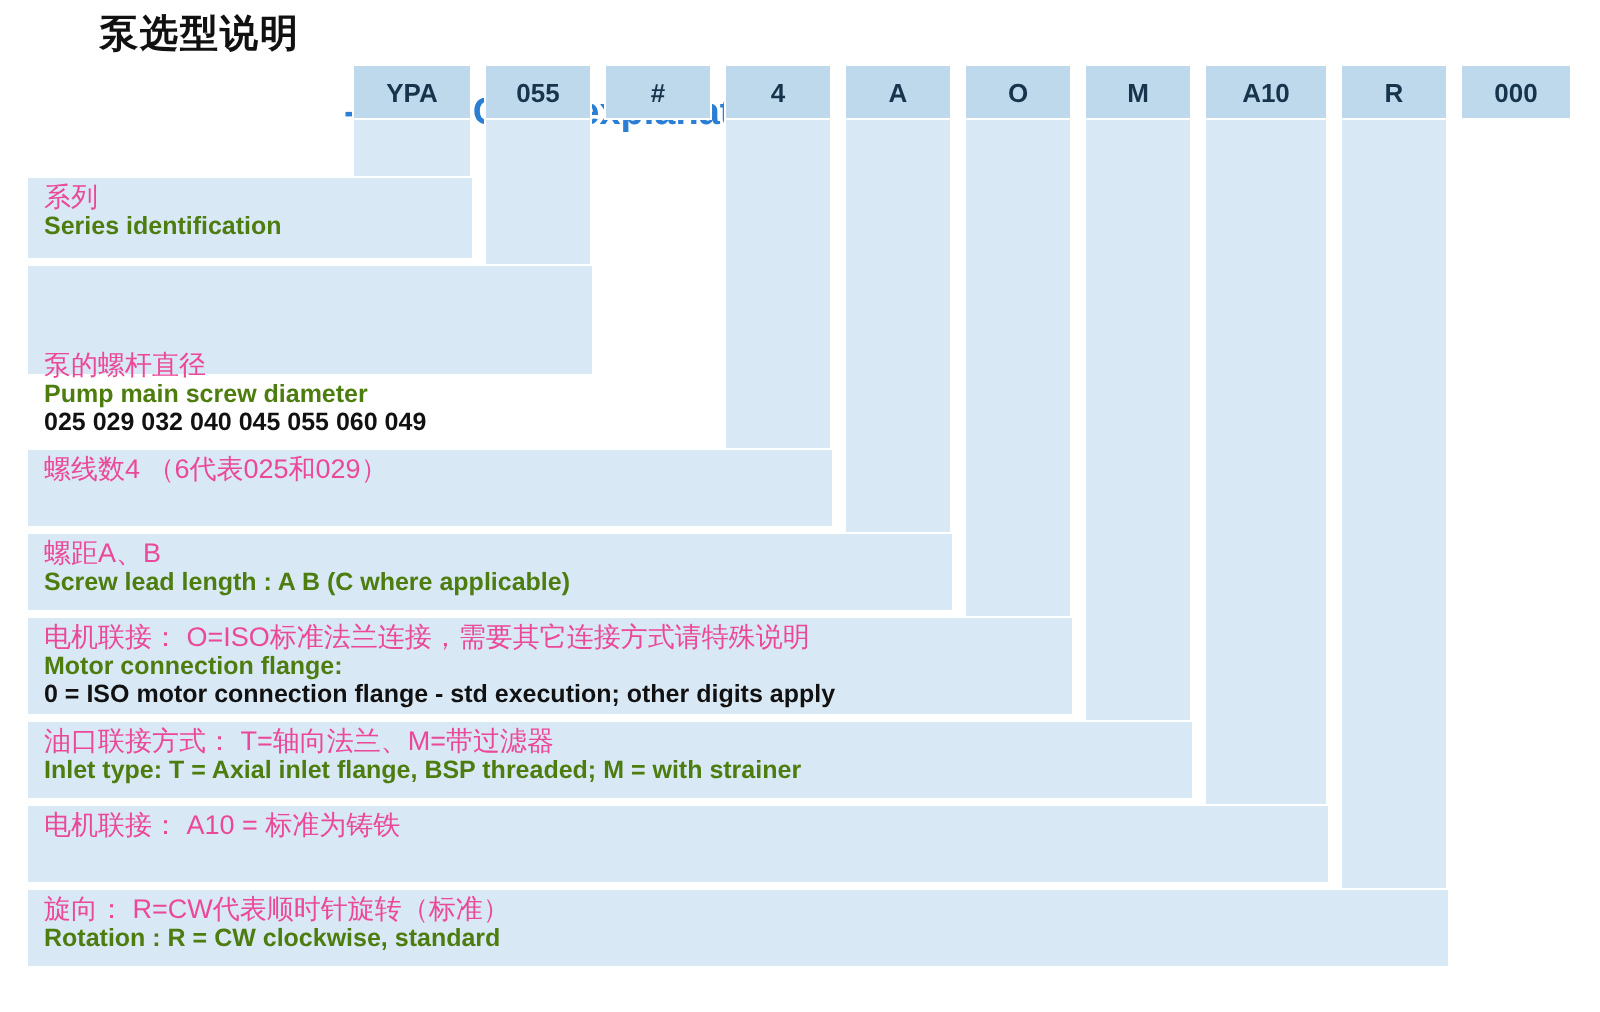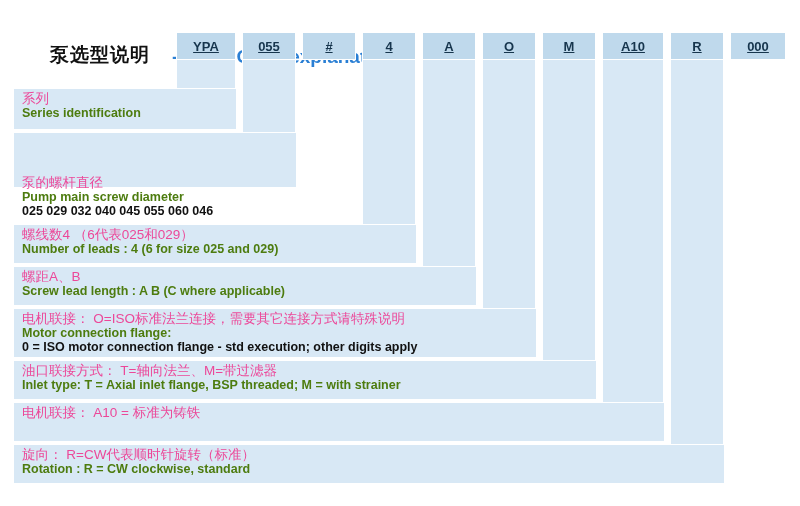--- a/index.html
+++ b/index.html
@@ -6,21 +6,21 @@
   body{
     width:800px;height:506px;
     background:#ffffff;
     font-family:"Liberation Sans","DejaVu Sans",sans-serif;
     position:relative;
     overflow:hidden;
   }
   .title-row{
     position:absolute;
     left:50px;top:4px;
-    display:flex;align-items:flex-end;gap:22px;
+    display:flex;align-items:flex-start;gap:22px;
     white-space:nowrap;
   }
   .title-cn{
     font-size:19px;font-weight:bold;color:#111;
     letter-spacing:1px;
   }
   .title-en{
     font-size:19px;font-weight:bold;color:#2a7fd4;
     letter-spacing:0px;
     margin-top:42px;
@@ -33,21 +33,21 @@
   
   .code-row{
     position:absolute;left:0;top:0;height:28px;width:772px;
   }
   .code-box{
     position:absolute;top:0;height:28px;
     background:#bfd9ec;
     border:1px solid #ffffff;
     box-sizing:border-box;
     display:flex;align-items:center;justify-content:center;
-    font-size:13px;font-weight:bold;color:#16354d;text-decoration:underline;
+    font-size:13px;font-weight:bold;color:#16354d;
   }
   
   .stem{
     position:absolute;
     background:#d8e8f5;
     border-left:1px solid #ffffff;
     border-right:1px solid #ffffff;
     box-sizing:border-box;
   }
   
@@ -115,27 +115,26 @@
       <div class="band" style="left: 0px; top: 56px; height: 42px; width: 222px;"></div>
       <div class="band-text" style="top: 59px;">
         <div class="t-cn">系列</div>
         <div class="t-en">Series identification</div>
       </div>
       <div class="stem" style="left: 228px; width: 54px; top: 28px; height: 72px;"></div>
       <div class="band" style="left: 0px; top: 100px; height: 56px; width: 282px;"></div>
       <div class="band-text" style="top: 103px; margin-top: 40px;">
         <div class="t-cn">泵的螺杆直径</div>
         <div class="t-en">Pump main screw diameter</div>
-        <div class="t-en2">025 029 032 040 045 055 060 046</div>
+        <div class="t-en2">025 029 032 040 045 055 060 049</div>
       </div>
       <div class="stem" style="left: 348px; width: 54px; top: 28px; height: 164px;"></div>
       <div class="band" style="left: 0px; top: 192px; height: 40px; width: 402px;"></div>
       <div class="band-text" style="top: 195px;">
         <div class="t-cn">螺线数4 （6代表025和029）</div>
-        <div class="t-en">Number of leads : 4 (6 for size 025 and 029)</div>
       </div>
       <div class="stem" style="left: 408px; width: 54px; top: 28px; height: 206px;"></div>
       <div class="band" style="left: 0px; top: 234px; height: 40px; width: 462px;"></div>
       <div class="band-text" style="top: 237px;">
         <div class="t-cn">螺距A、B</div>
         <div class="t-en">Screw lead length : A B (C where applicable)</div>
       </div>
       <div class="stem" style="left: 468px; width: 54px; top: 28px; height: 248px;"></div>
       <div class="band" style="left: 0px; top: 276px; height: 50px; width: 522px;"></div>
       <div class="band-text" style="top: 279px;">

